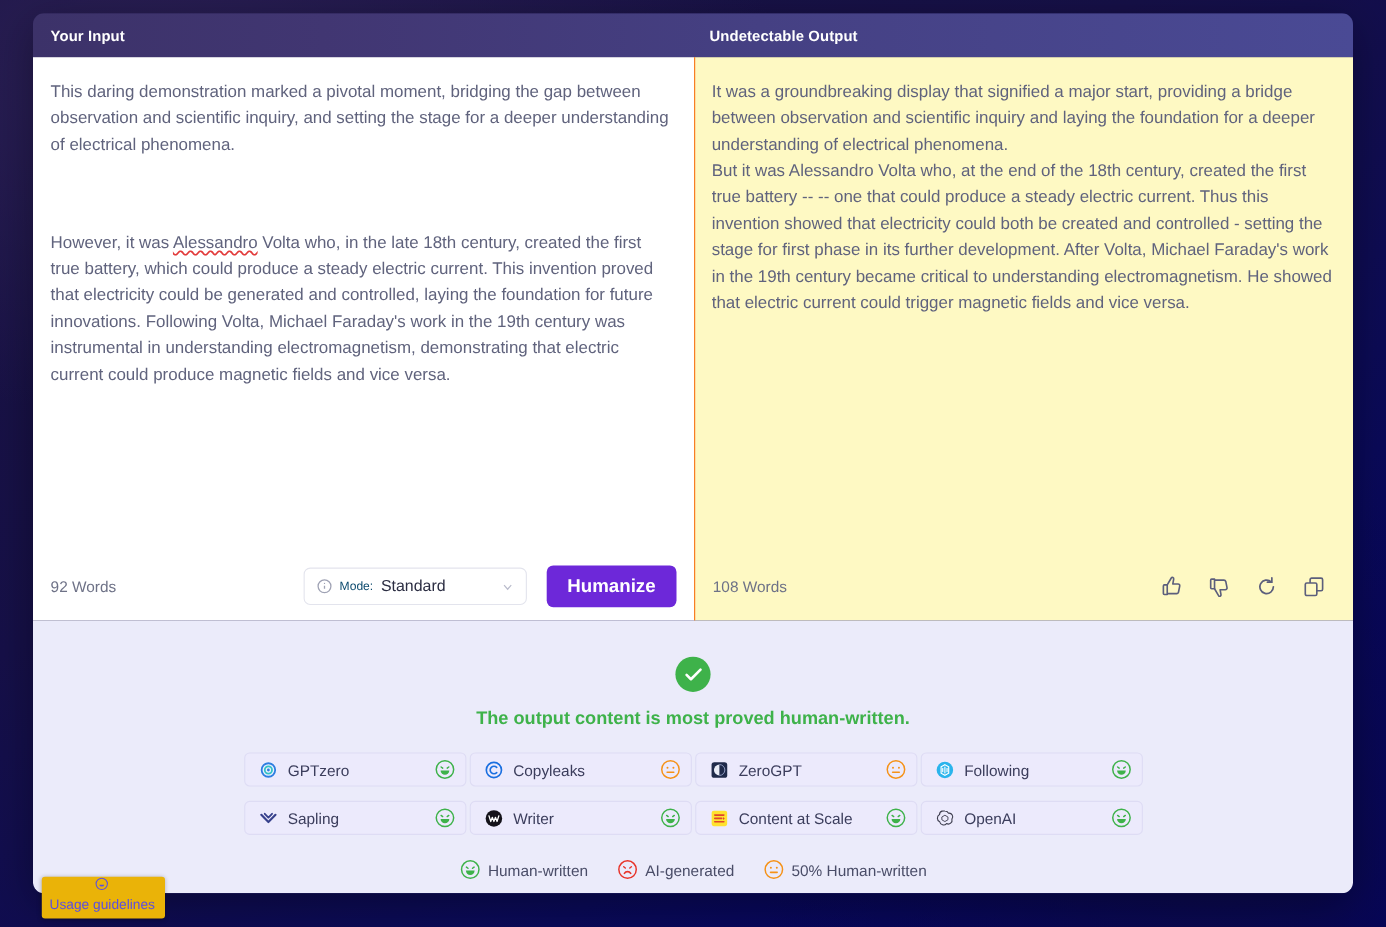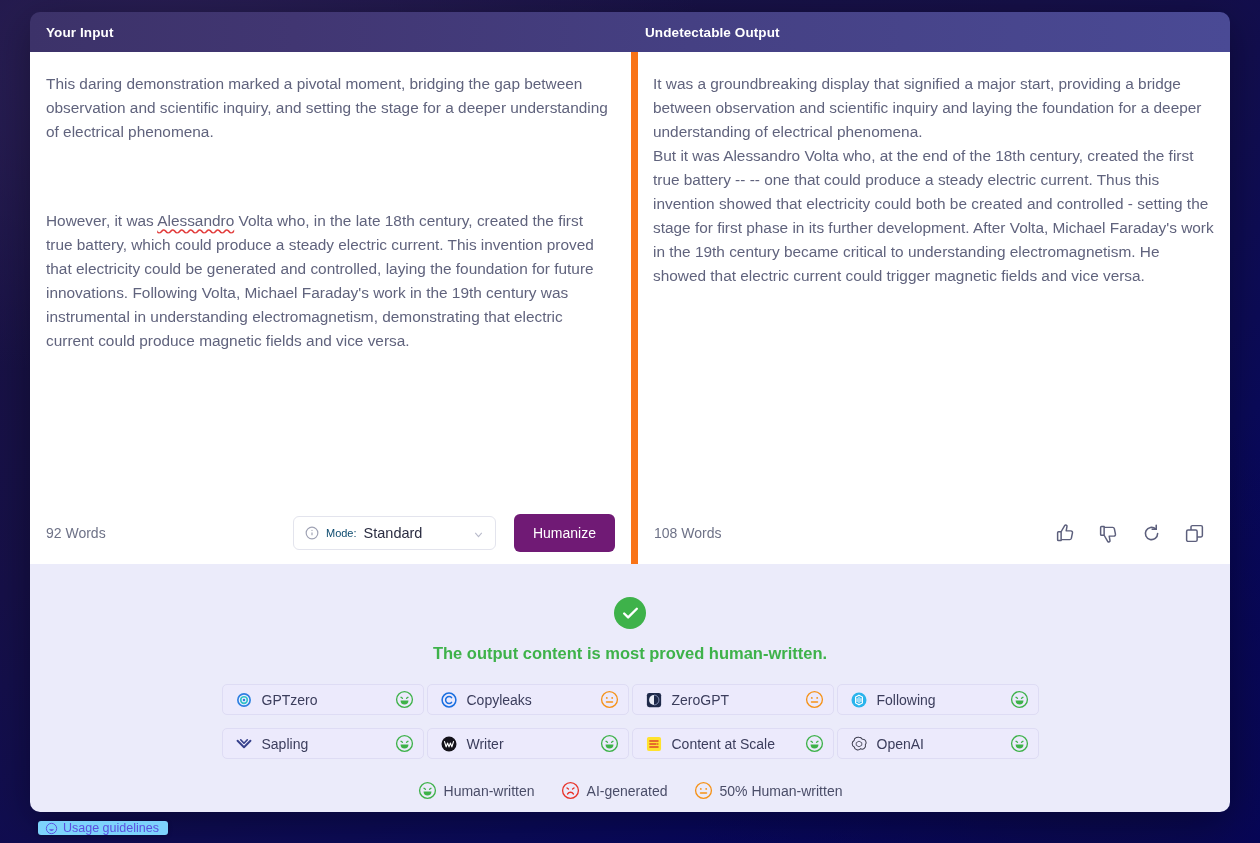--- a/index.html
+++ b/index.html
@@ -57,21 +57,21 @@
     display: flex;
     flex: 0 0 512px;
     height: 512px;
   }
   .pane {
     display: flex;
     flex-direction: column;
     position: relative;
   }
   .pane.input  { width: 601px; background: #ffffff; }
-  .pane.output { flex: 1; background: #ffffff; border-left: 7px solid #f97316; }
+  .pane.output { flex: 1; background: #fef9c3; border-left: 1px solid #f97316; }
 
   .pane-body {
     flex: 1;
     padding: 20px 22px 0 16px;
     overflow: hidden;
   }
   .pane.output .pane-body { padding-left: 15px; padding-right: 16px; }
 
   .para {
     color: #60637d;
@@ -125,25 +125,25 @@
     margin-left: auto;
     color: #b9bbcb;
     width: 13px; height: 13px;
   }
 
   .humanize-btn {
     height: 38px;
     padding: 0 19px;
     border: none;
     border-radius: 6px;
-    background: #701a75;
+    background: #6d28d9;
     color: #ffffff;
     font-family: "Liberation Sans", sans-serif;
-    font-size: 14px;
-    font-weight: normal;
+    font-size: 17px;
+    font-weight: bold;
     cursor: pointer;
   }
 
   .out-actions {
     display: flex;
     align-items: center;
     gap: 22px;
     margin-right: 9px;
   }
   .act-icon {
@@ -216,31 +216,32 @@
     gap: 7px;
     color: #4a4d68;
     font-size: 14px;
   }
 
   
   .usage-chip {
     position: absolute;
     left: 38px;
     bottom: 8px;
-    height: 14px;
-    background: #7dd3fc;
+    height: 38px;
+    background: #eab308;
     border-radius: 3px;
     display: flex;
     align-items: center;
     gap: 5px;
     padding: 0 9px 0 7px;
     color: #5b4fe0;
     font-size: 12.5px;
     box-shadow: 0 1px 4px rgba(0,0,0,.25);
     z-index: 5;
+    flex-direction: column;
   }
   .usage-chip svg { width: 13px; height: 13px; }
 </style>
 </head>
 <body>
 
 <div class="card">
 
   <div class="card-header">
     <div class="header-cell left">Your Input</div>

